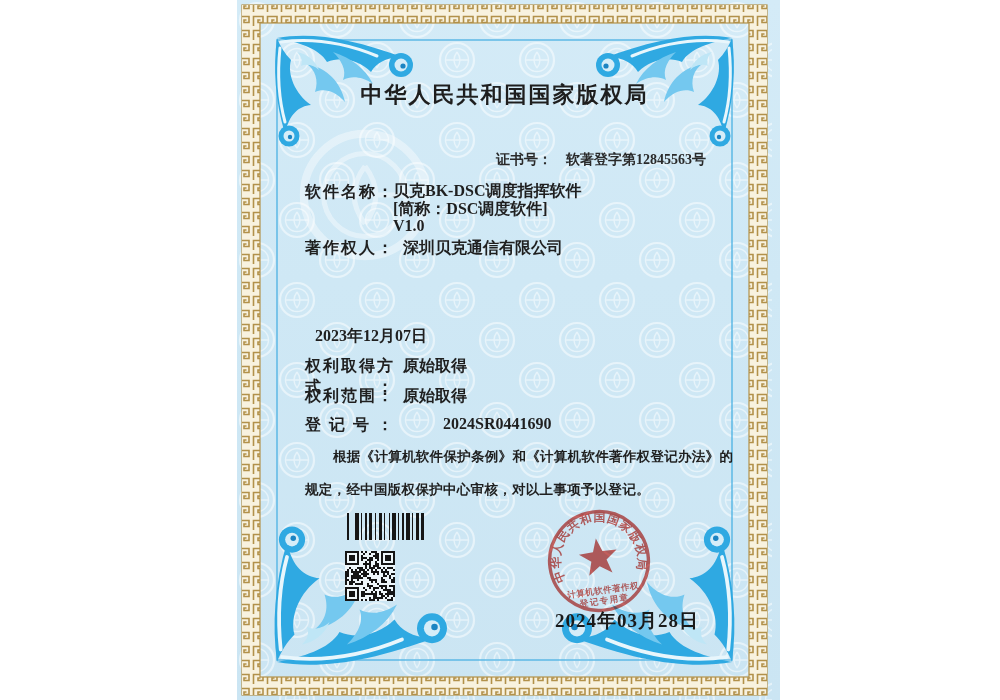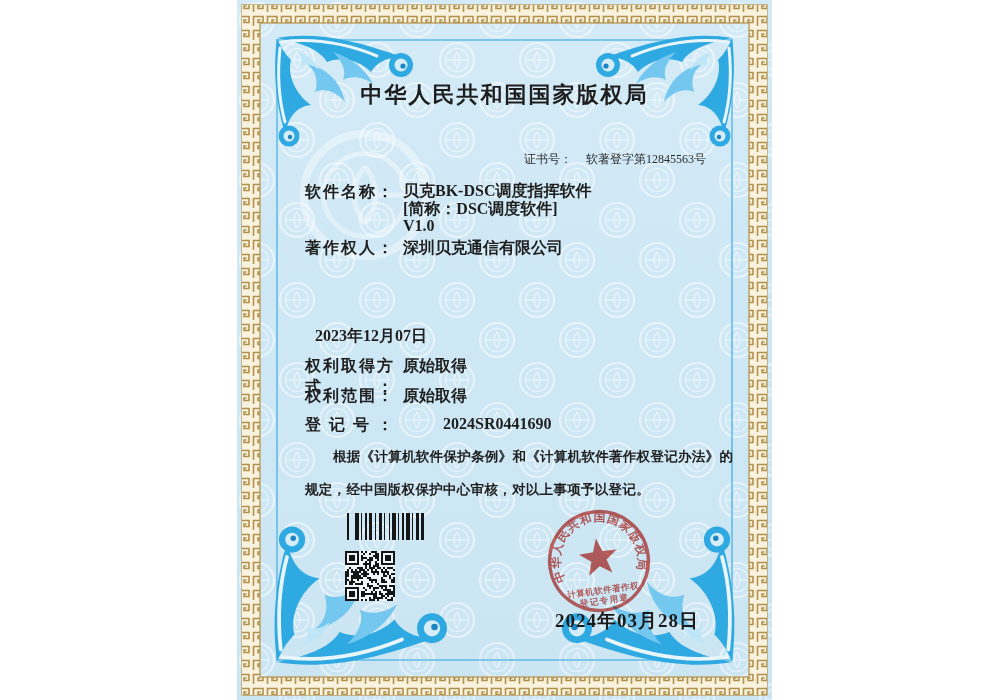--- a/index.html
+++ b/index.html
@@ -1,32 +1,32 @@
 <!DOCTYPE html>
 <html><head>
 <meta charset="utf-8">
 <style>
   html,body{margin:0;padding:0;background:#ffffff;}
   .stage{position:relative;width:1000px;height:700px;background:#ffffff;overflow:hidden;
          font-family:"Liberation Serif","DejaVu Serif",serif;}
   .cert{position:absolute;left:237px;top:0;width:535px;height:700px;
-        background:linear-gradient(180deg,#d4ebf7 0%,#cfe8f5 40%,#cbe5f3 100%);}
+        background:linear-gradient(180deg,#d4ebf7 0%,#cfe8f5 40%,#cbe5f3 100%);padding-left:8px;}
   .deco{position:absolute;left:0;top:0;width:535px;height:700px;pointer-events:none;}
   .content{position:absolute;left:0;top:0;width:535px;height:700px;color:#222;}
   .issuer{position:absolute;left:0;right:0;top:80px;text-align:center;
           font-size:22px;font-weight:700;letter-spacing:2px;color:#1e1e1e;}
   .doctitle{position:absolute;left:0;right:0;top:113px;text-align:center;
             font-size:27px;font-weight:700;letter-spacing:3px;color:#111;}
-  .certno{position:absolute;right:66px;top:151px;font-size:12px;font-weight:400;color:#2a2a2a;}
+  .certno{position:absolute;right:66px;top:151px;font-size:14px;font-weight:700;color:#2a2a2a;}
   .certno .gap{display:inline-block;width:14px;}
   .row{position:absolute;left:68px;font-size:16px;font-weight:600;color:#1f1f1f;
        display:flex;align-items:flex-start;}
   .lbl{display:inline-block;width:88px;text-align:justify;text-align-last:justify;flex:0 0 88px;}
   .val{margin-left:10px;white-space:nowrap;}
-  .vcol{margin-left:10px;display:flex;flex-direction:column;line-height:17.5px;}
+  .vcol{display:flex;flex-direction:column;line-height:17.5px;}
   .stmt{position:absolute;font-size:13.5px;font-weight:600;color:#1f1f1f;letter-spacing:0.3px;white-space:nowrap;}
   .stmt1{left:96px;top:448px;}
   .stmt2{left:68px;top:481px;}
   .barcode{position:absolute;left:110px;top:513px;width:77px;height:27px;
     background:
       linear-gradient(90deg,#161616 0 3%,rgba(0,0,0,0) 3% 6%,#161616 6% 7%,rgba(0,0,0,0) 7% 11%,
       #161616 11% 16%,rgba(0,0,0,0) 16% 18%,#161616 18% 20%,rgba(0,0,0,0) 20% 24%,
       #161616 24% 26%,rgba(0,0,0,0) 26% 28%,#161616 28% 33%,rgba(0,0,0,0) 33% 36%,
       #161616 36% 38%,rgba(0,0,0,0) 38% 41%,#161616 41% 46%,rgba(0,0,0,0) 46% 48%,
       #161616 48% 50%,rgba(0,0,0,0) 50% 54%,#161616 54% 56%,rgba(0,0,0,0) 56% 59%,

